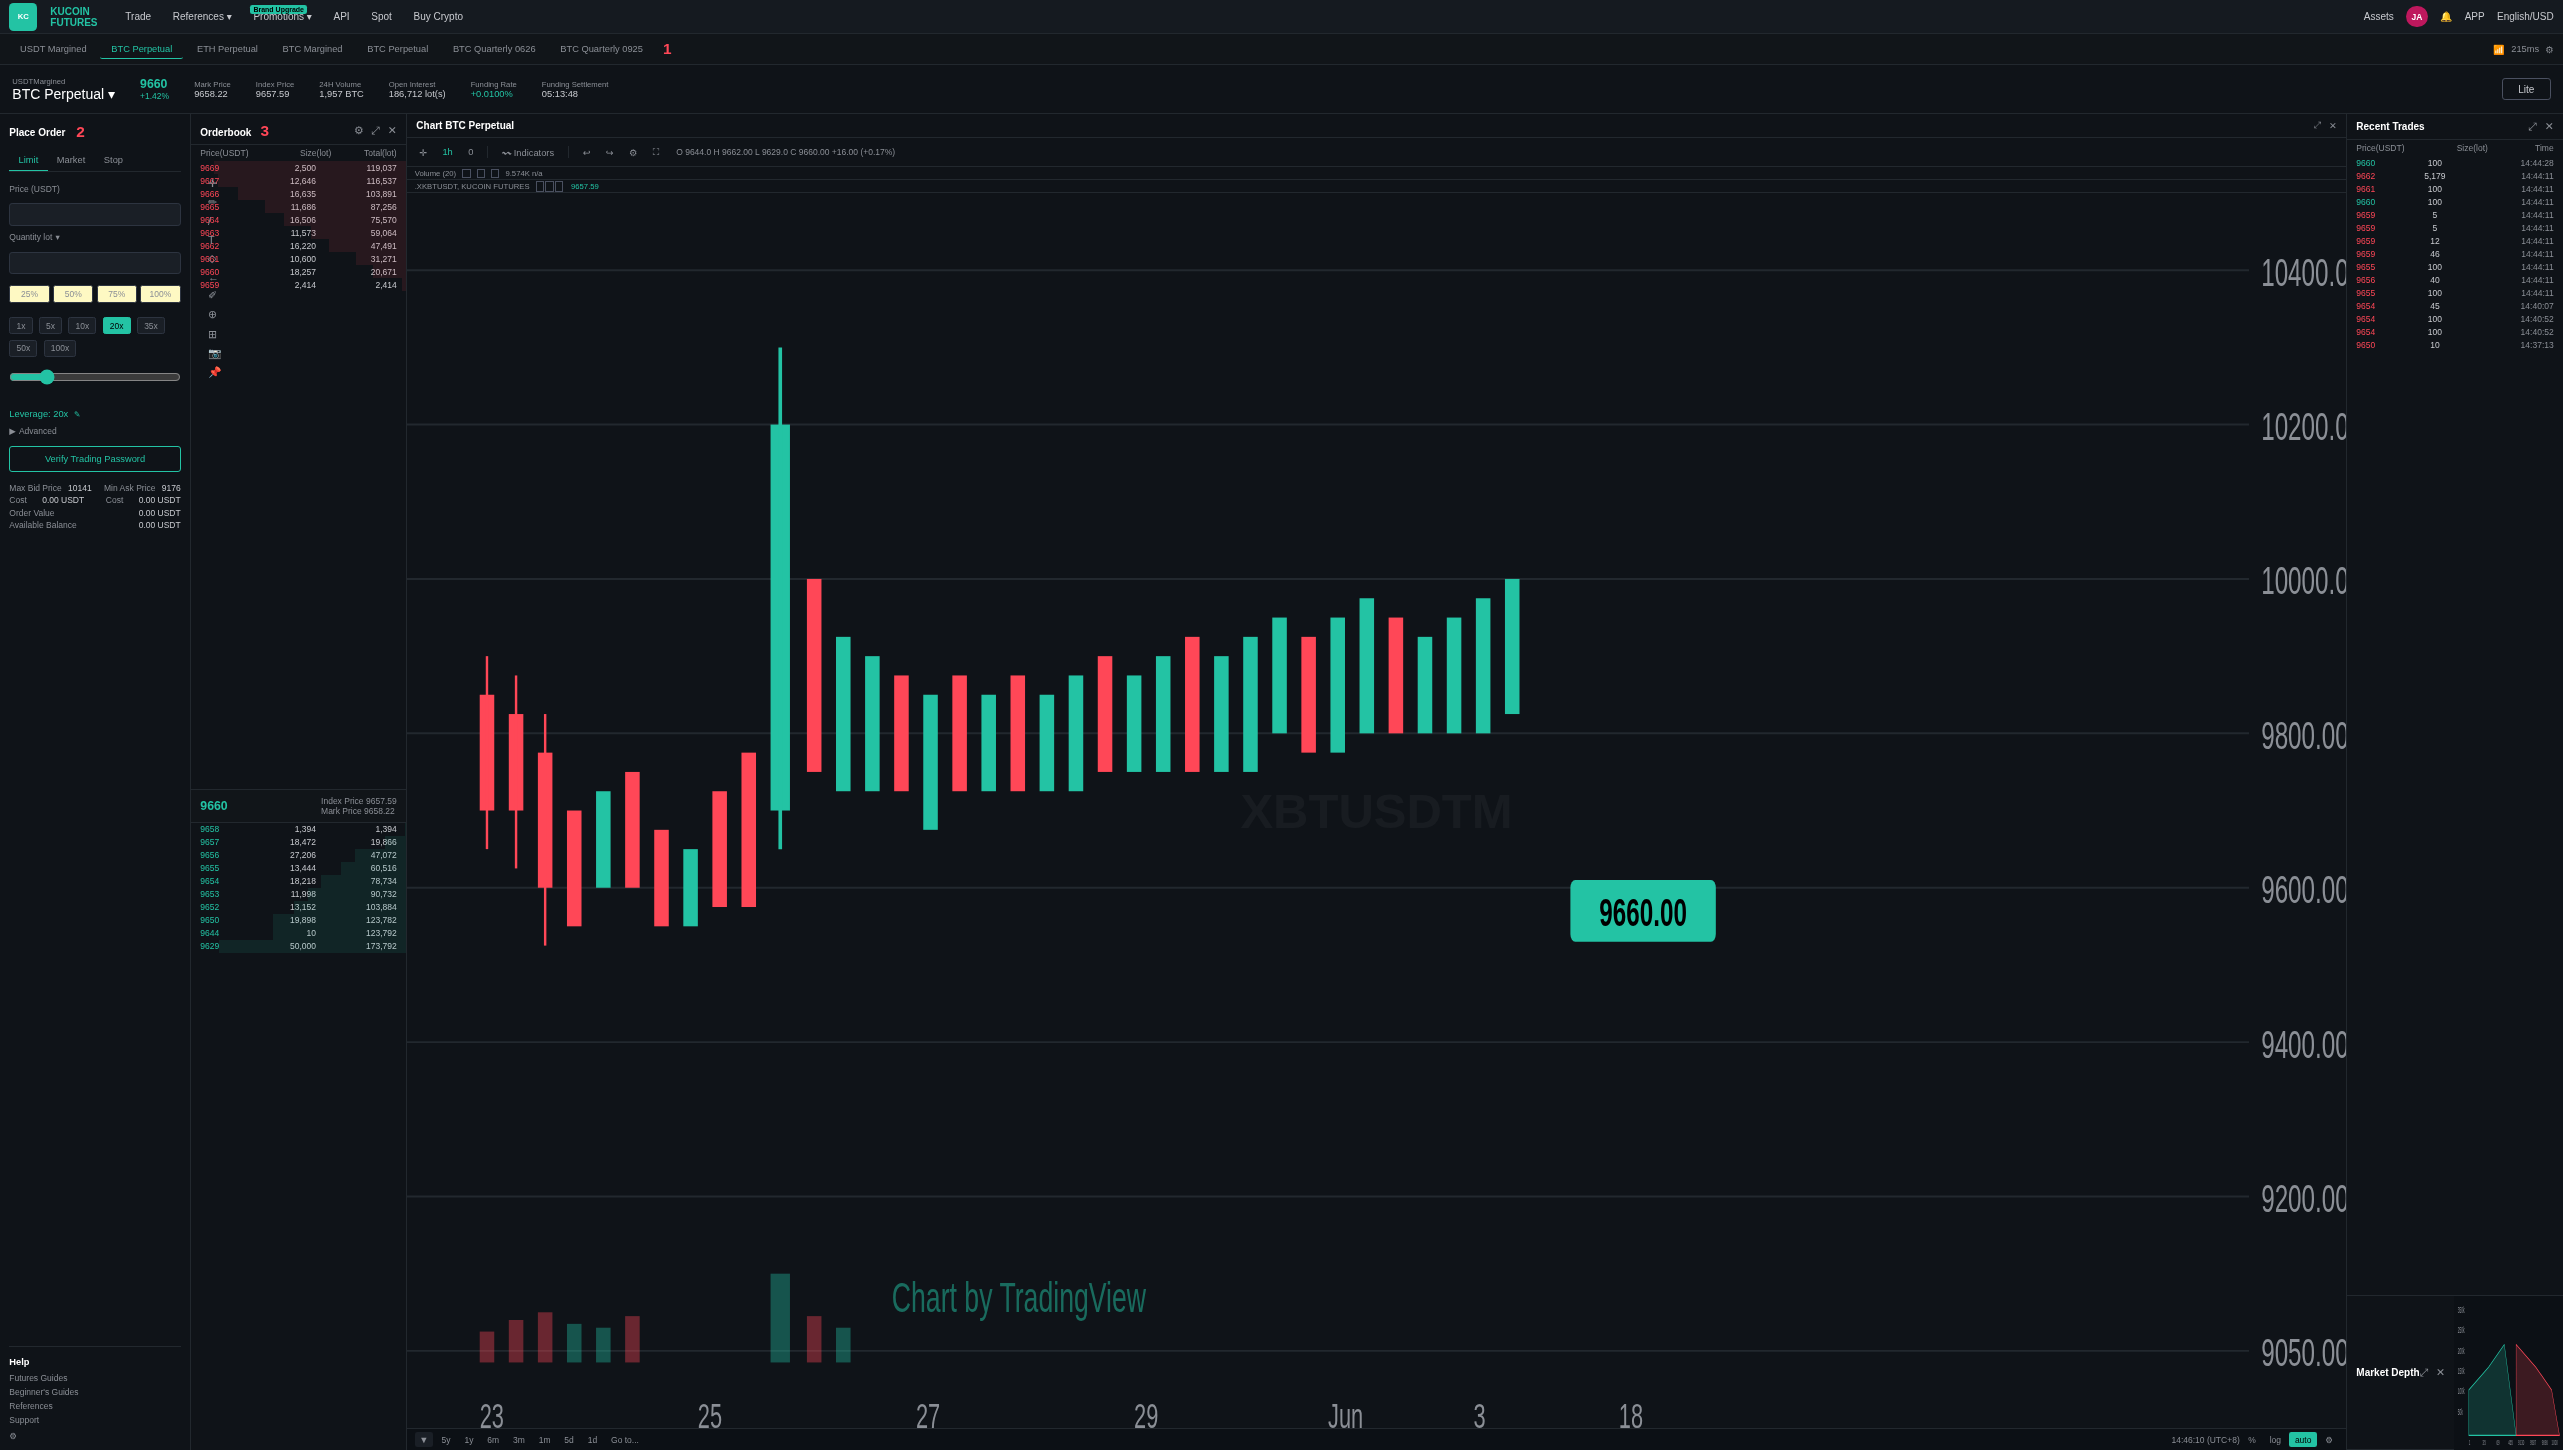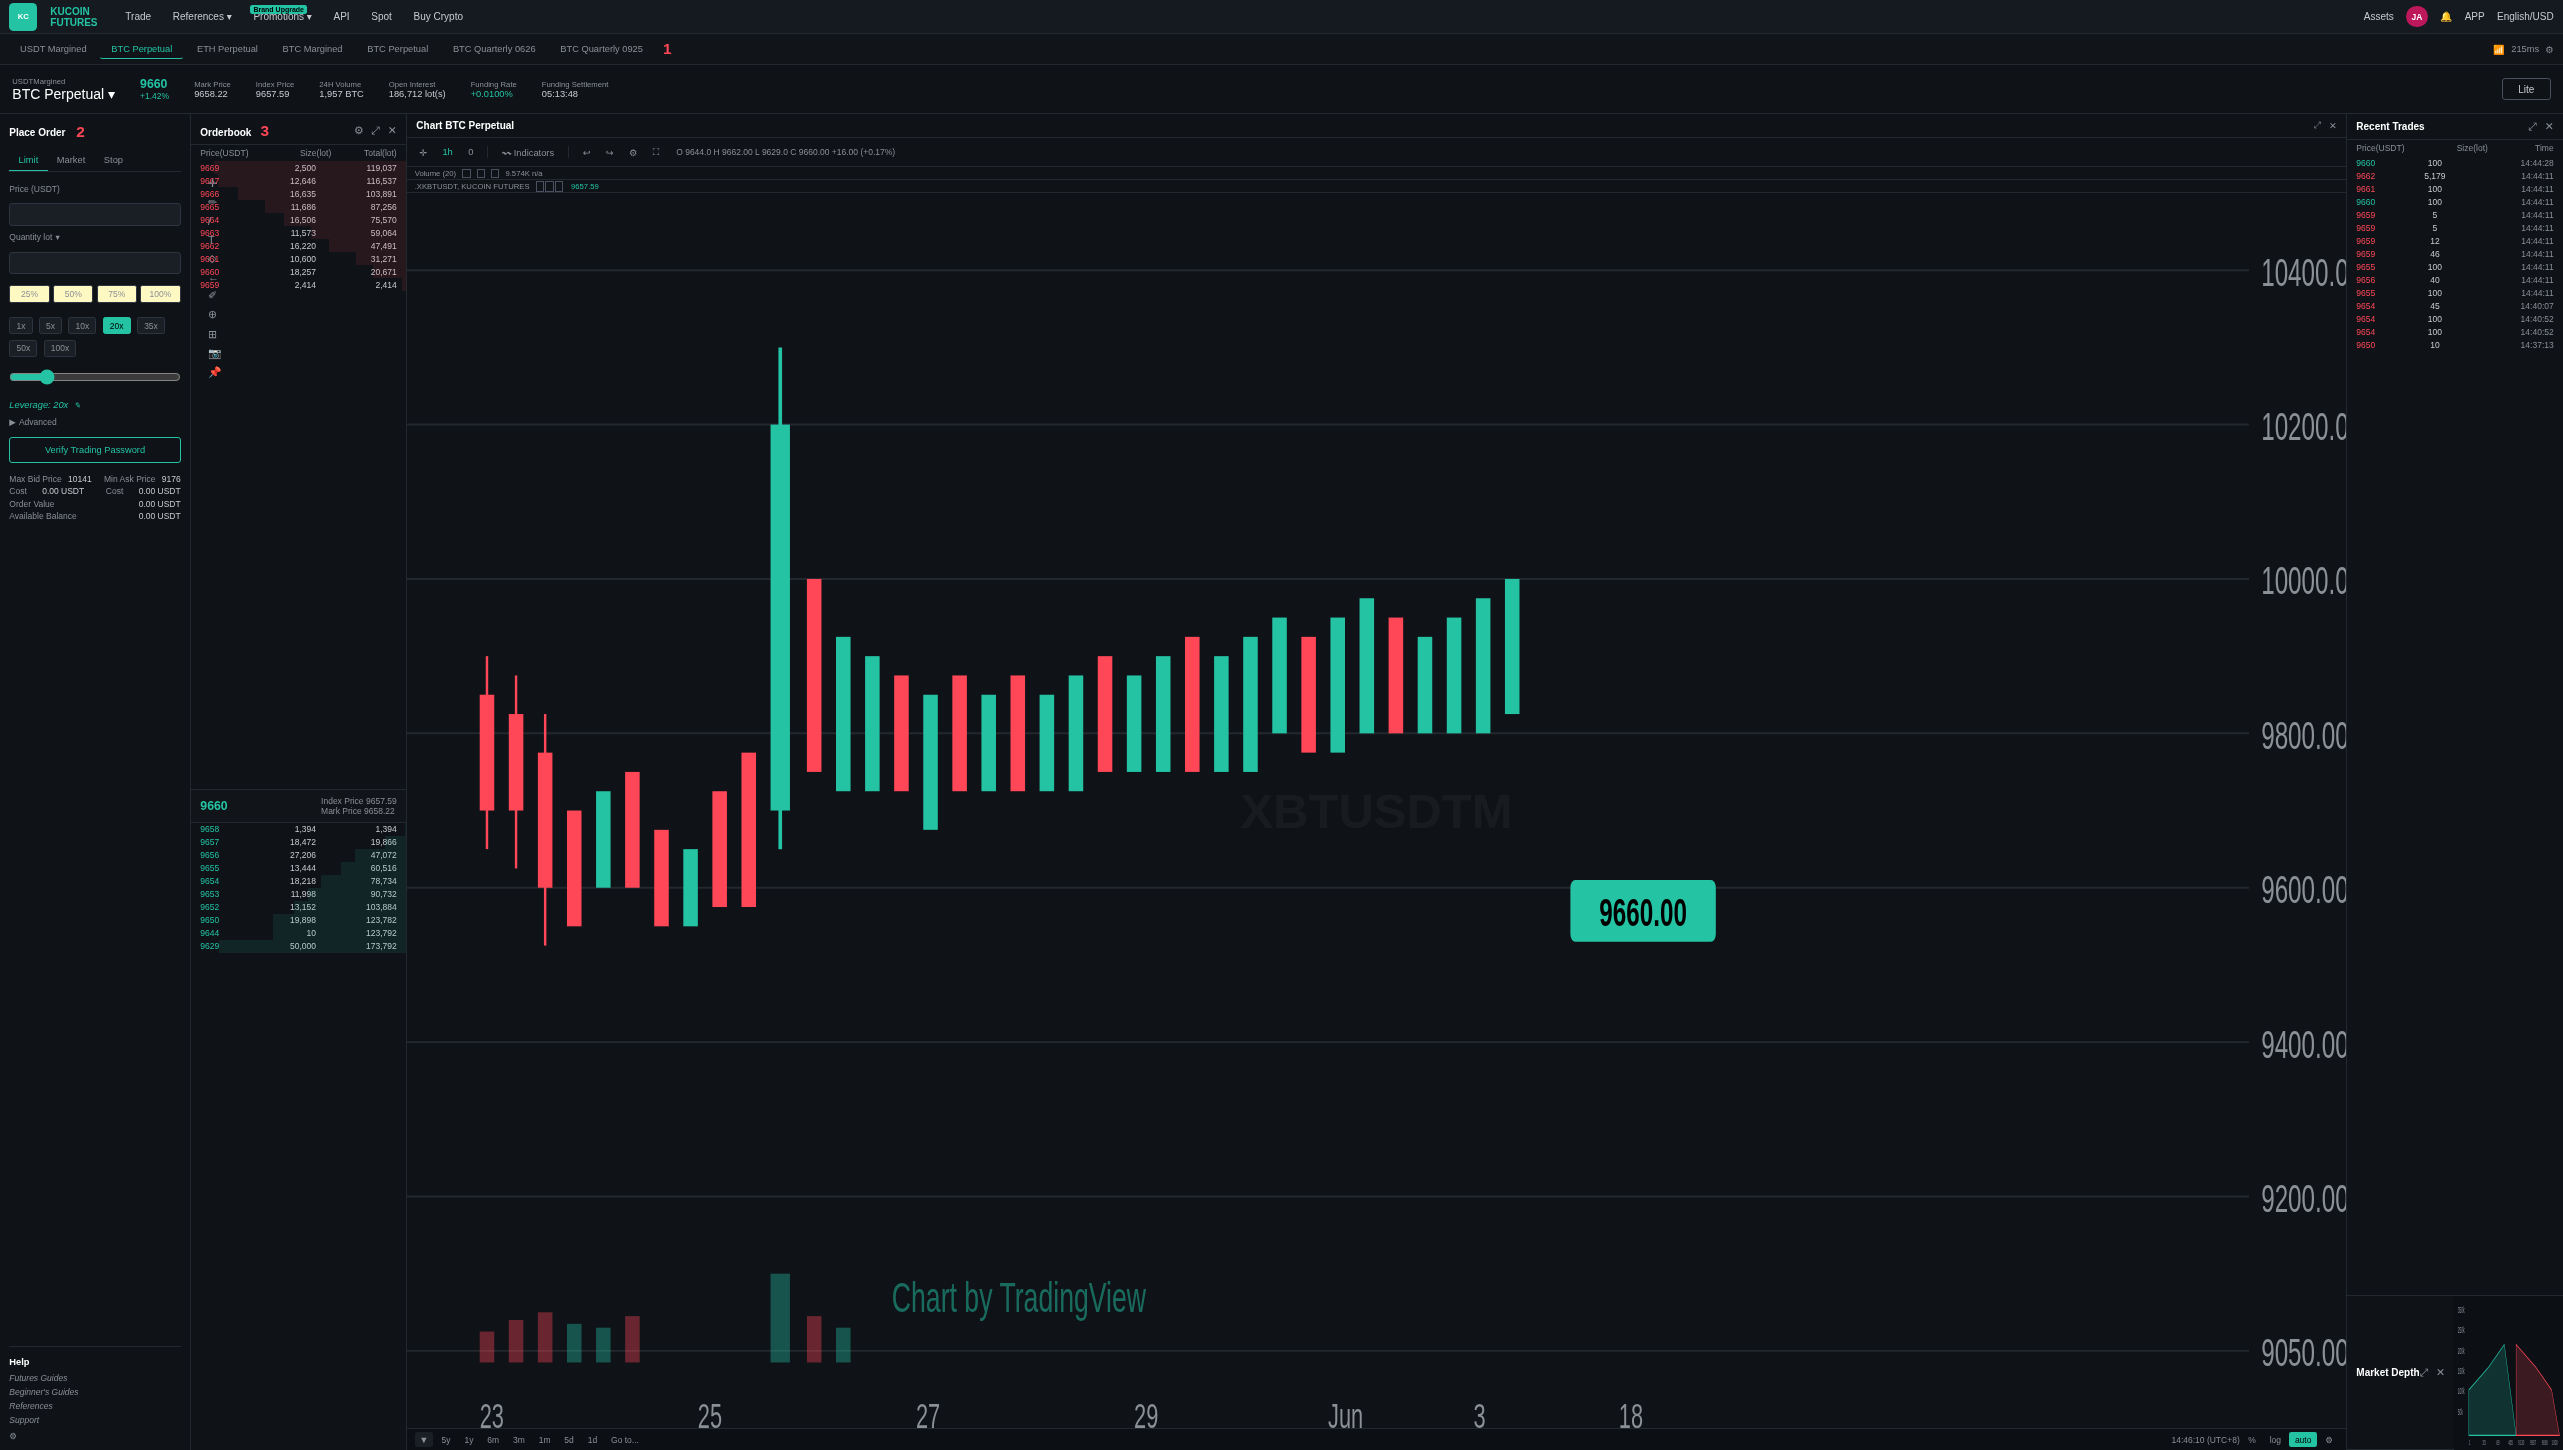--- a/index.html
+++ b/index.html
@@ -51,29 +51,29 @@
     .form-label { color: #8b8f96; font-size: 8.5px; margin-bottom: 3.1px; }
     .form-input { width: 100%; background: #1a1f26; border: 0.8px solid #2d3440; color: #c7c9ce; padding: 5.4px 7.7px; border-radius: 3.1px; font-size: 9.3px; outline: none; }
     .quantity-label { display: flex; align-items: center; gap: 3.1px; color: #8b8f96; font-size: 8.5px; margin-bottom: 3.1px; }
     .pct-buttons { display: flex; gap: 3.1px; margin: 4.6px 0; }
     .pct-btn { flex: 1; background: #fef9c3; border: 0.8px solid #2d3440; color: #8b8f96; padding: 3.1px 0; border-radius: 2.3px; cursor: pointer; font-size: 8.5px; text-align: center; }
     .leverage-row { display: flex; gap: 6.2px; align-items: center; flex-wrap: wrap; margin: 3.1px 0; }
     .lev-btn { background: #1a1f26; border: 0.8px solid #2d3440; color: #8b8f96; padding: 2.3px 6.2px; border-radius: 2.3px; cursor: pointer; font-size: 8.5px; }
     .lev-btn.active { background: #23c3a4; color: #000; border-color: #23c3a4; }
     .leverage-slider-row { margin: 3.1px 0; }
     .slider { width: 100%; accent-color: #23c3a4; }
-    .leverage-display { color: #23c3a4; font-size: 9.3px; margin-top: 4px; font-style: italic; }
+    .leverage-display { color: #23c3a4; font-size: 9.3px; margin-top: 13px; }
     .advanced-link { color: #8b8f96; font-size: 8.5px; cursor: pointer; display: flex; align-items: center; gap: 3.1px; }
     .verify-btn { width: 100%; background: transparent; border: 0.8px solid #23c3a4; color: #23c3a4; padding: 7px; border-radius: 3px; cursor: pointer; font-size: 9.3px; margin: 4.6px 0; }
     .order-stats { font-size: 8.5px; color: #8b8f96; }
     .order-stat-row { display: flex; justify-content: space-between; margin-bottom: 2.3px; }
     .order-stat-val { color: #c7c9ce; }
     .help-section { margin-top: auto; padding-top: 9.3px; border-top: 0.8px solid #22282e; }
     .help-title { color: #fff; font-size: 9.3px; font-weight: bold; margin-bottom: 6.2px; }
-    .help-link { color: #8b8f96; font-size: 8.5px; cursor: pointer; margin-bottom: 3.9px; display: block; font-style: italic; }
+    .help-link { color: #8b8f96; font-size: 8.5px; cursor: pointer; margin-bottom: 3.9px; display: block; }
     
     
     .orderbook-panel { width: 216px; min-width: 216px; background: #0f1318; border-right: 0.8px solid #22282e; display: flex; flex-direction: column; }
     .ob-header { display: flex; align-items: center; justify-content: space-between; padding: 7.7px 9.3px 4.6px; border-bottom: 0.8px solid #22282e; }
     .ob-title { color: #fff; font-size: 10px; font-weight: bold; }
     .ob-actions { display: flex; gap: 7.7px; color: #8b8f96; }
     .ob-icon { cursor: pointer; font-size: 10.8px; }
     .ob-col-headers { display: flex; padding: 3.1px 9.3px; color: #8b8f96; font-size: 8.5px; }
     .ob-col { flex: 1; }
     .ob-col.right { text-align: right; }

